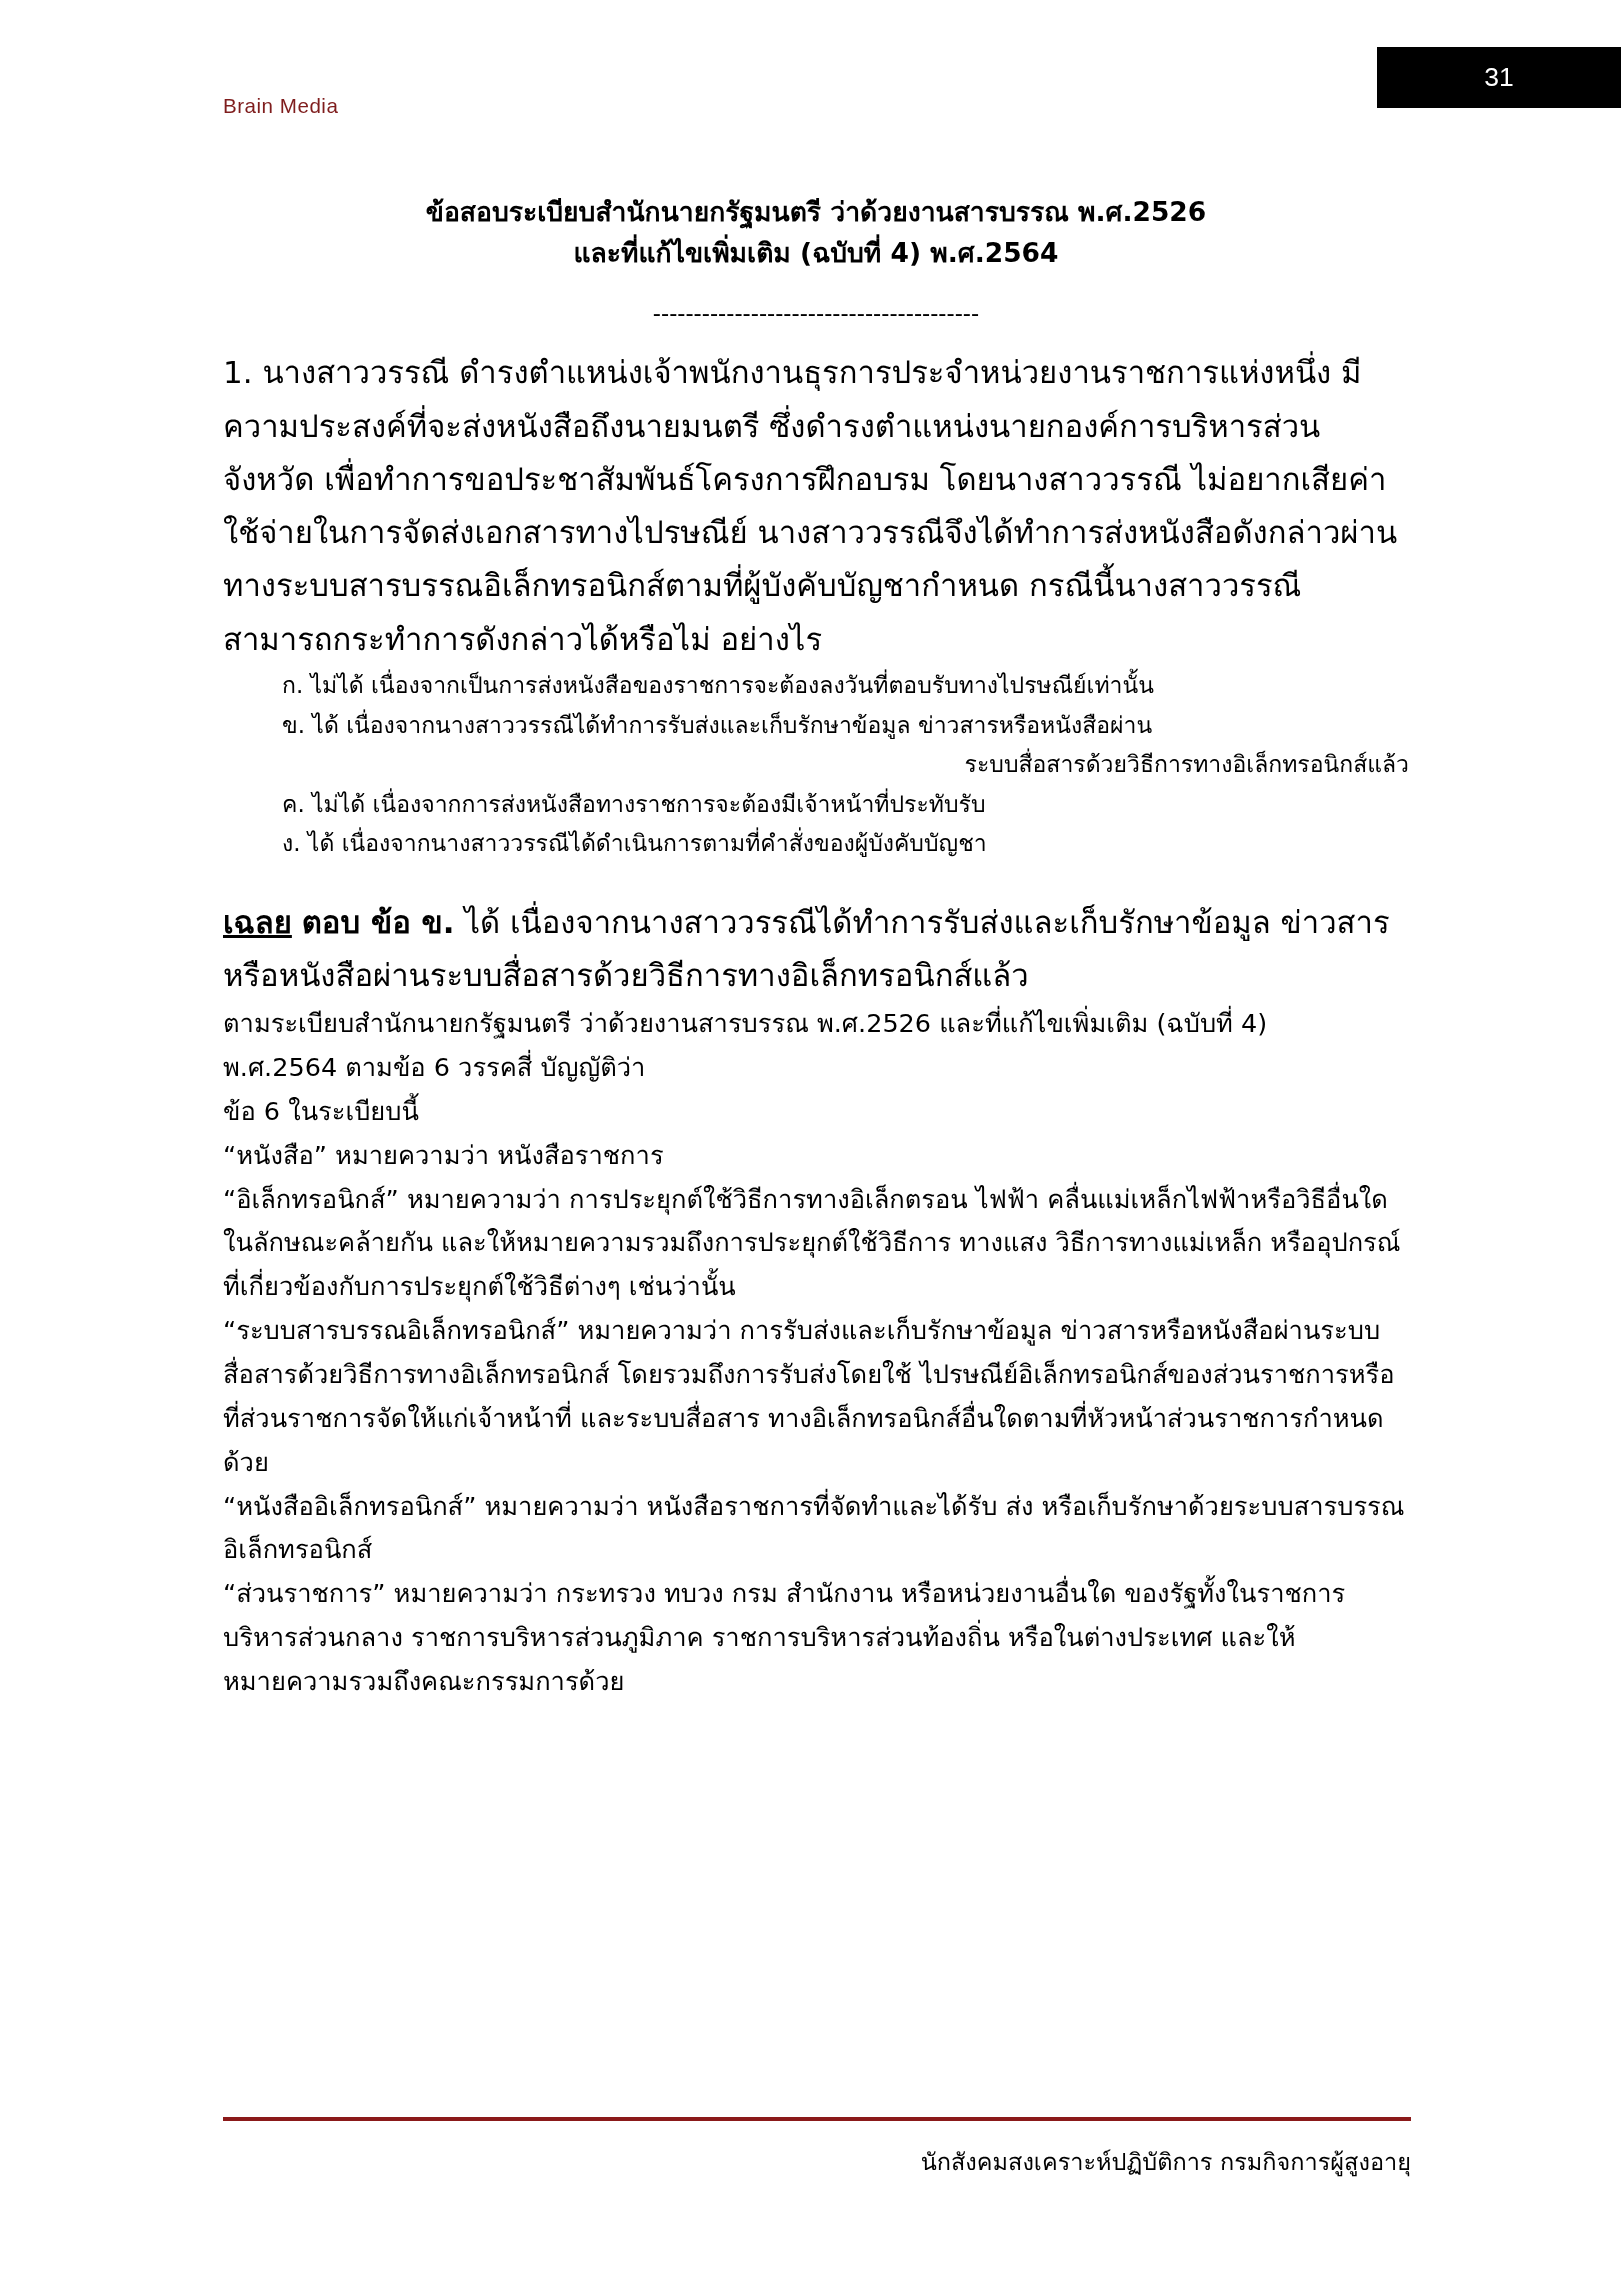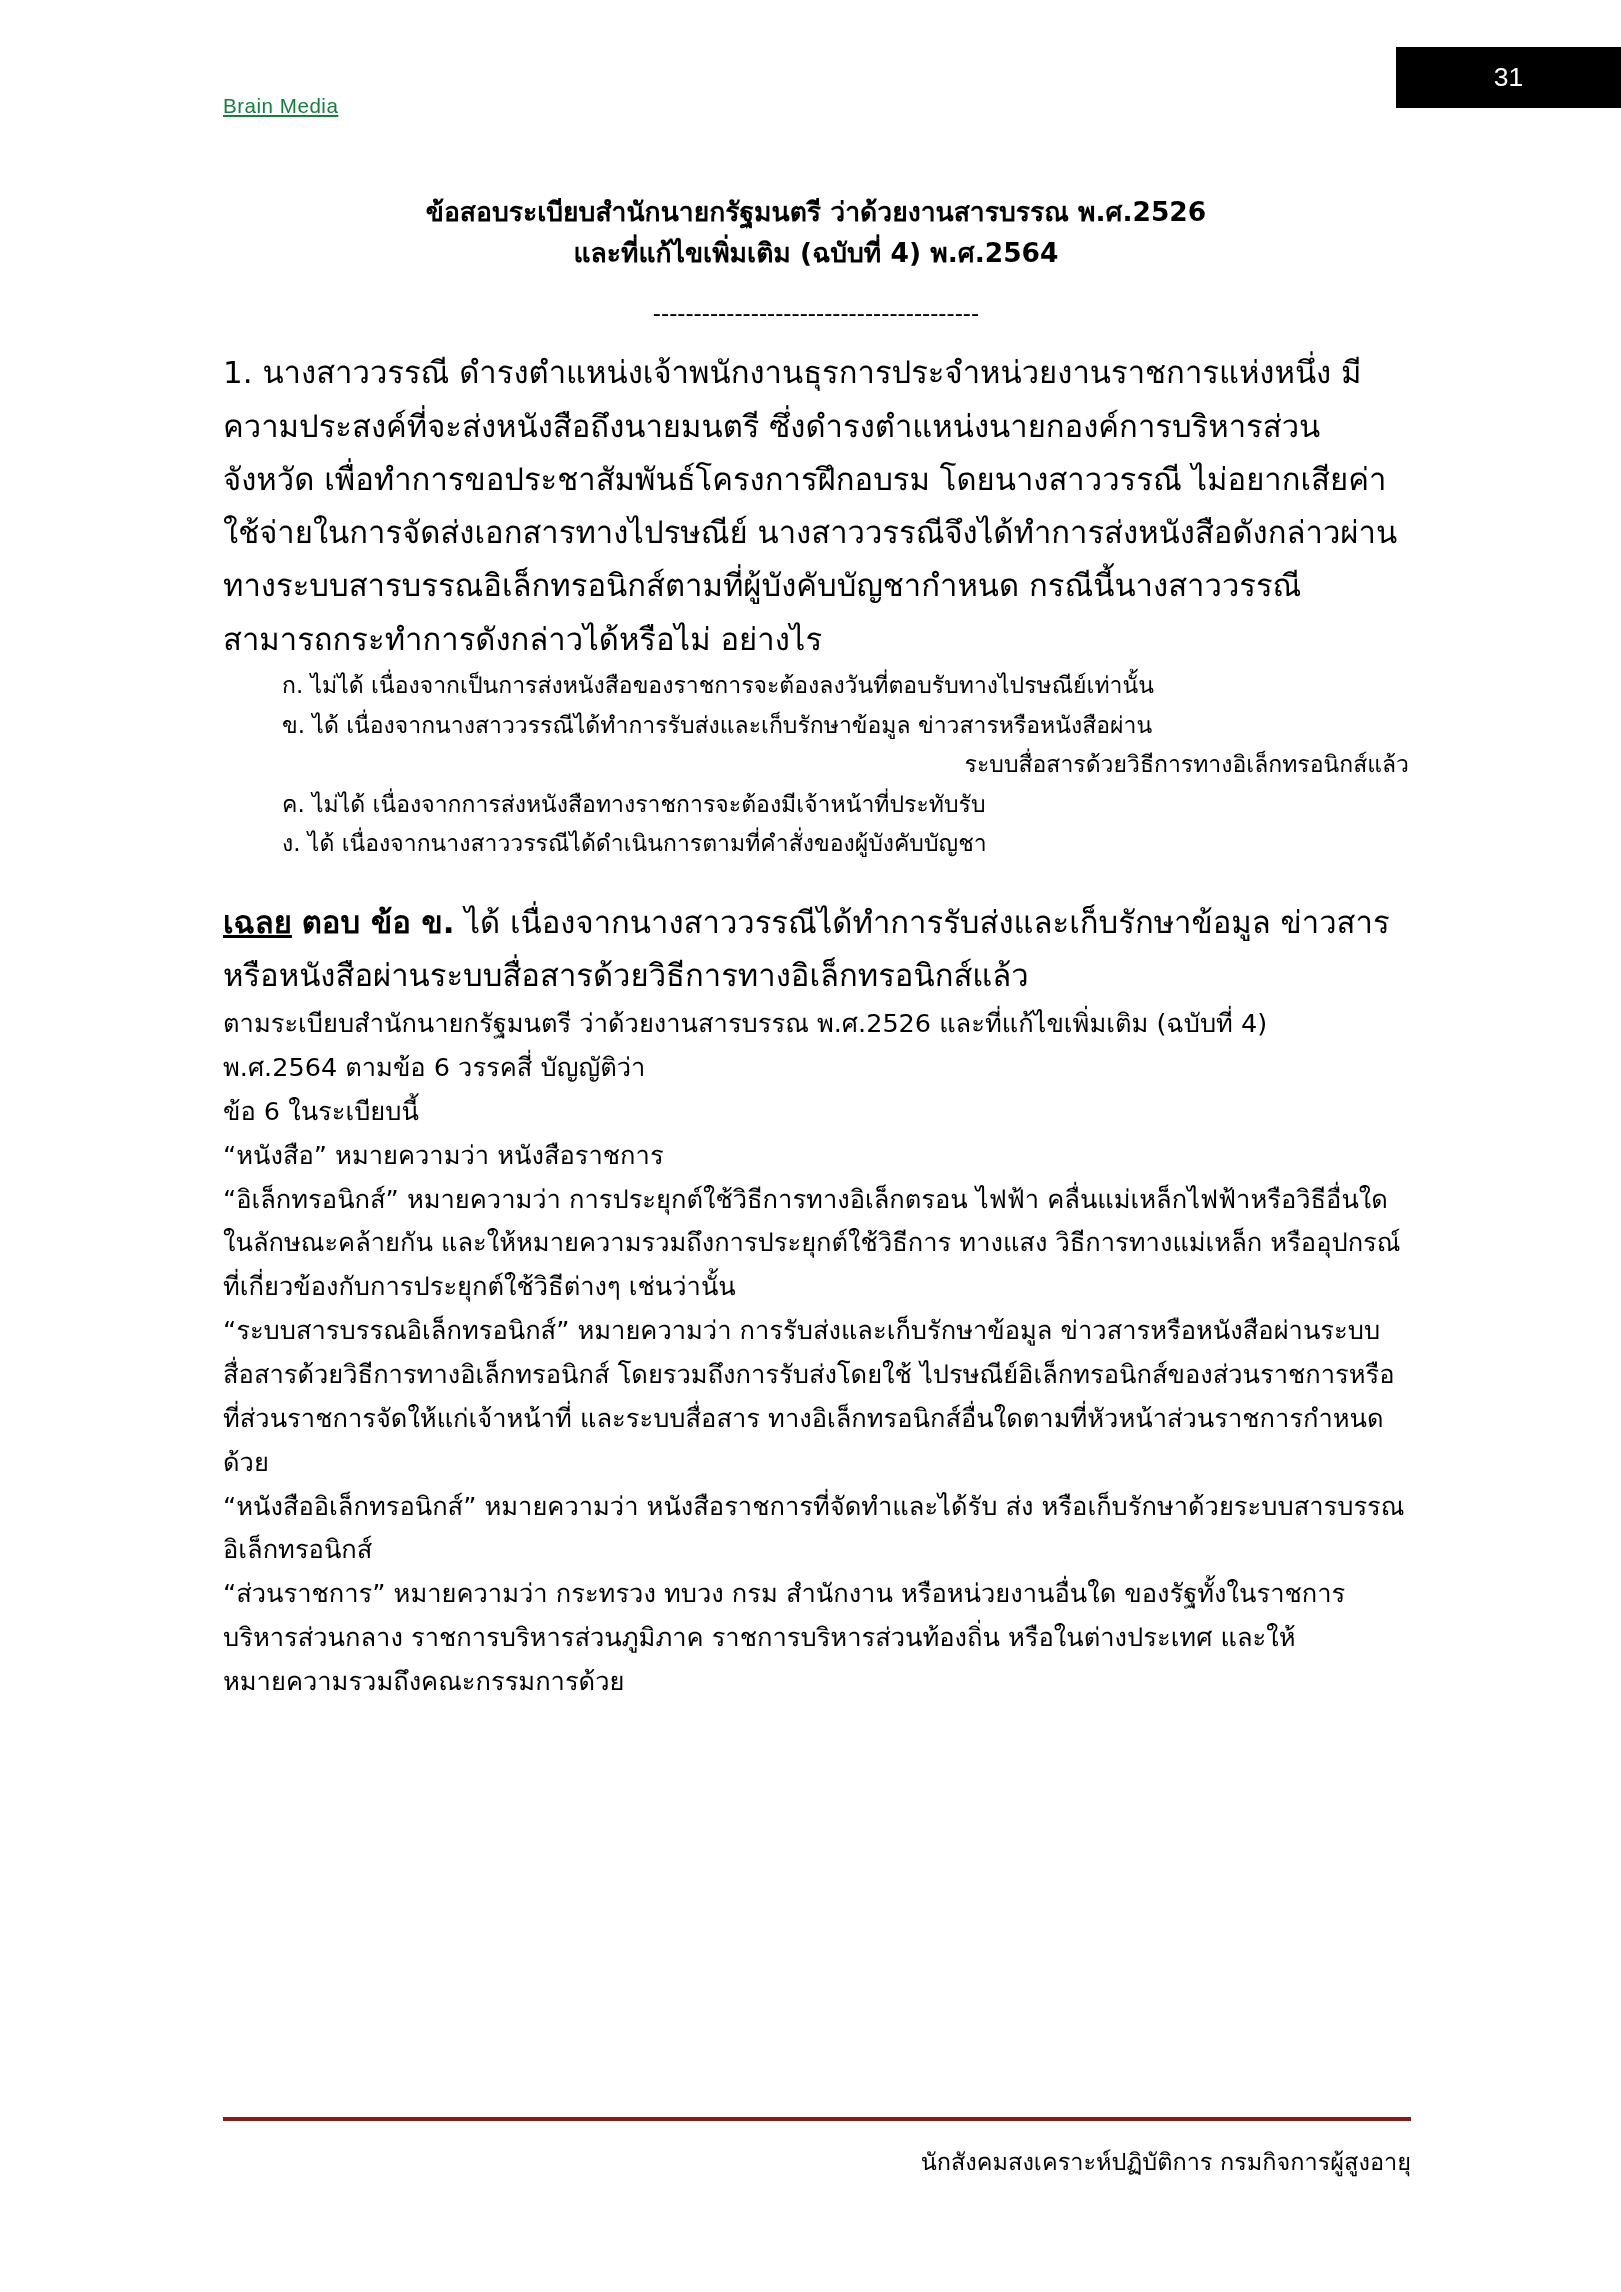--- a/index.html
+++ b/index.html
@@ -17,30 +17,29 @@
     background: #ffffff;
     box-sizing: border-box;
     overflow: hidden;
   }
   
   .brand {
     position: absolute;
     left: 223px;
     top: 94px;
     font-size: 20.6px;
-    color: #15803d;
+    color: #7f1d1d;
     letter-spacing: 0.5px;
     font-family: "Liberation Sans", sans-serif;
-    text-decoration: underline;
   }
   .page-number-box {
     position: absolute;
     right: 0px;
     top: 47px;
-    width: 225px;
+    width: 244px;
     height: 61px;
     background: #000000;
     color: #ffffff;
     display: flex;
     align-items: center;
     justify-content: center;
     font-size: 26.5px;
     font-family: "Liberation Sans", sans-serif;
   }
   

